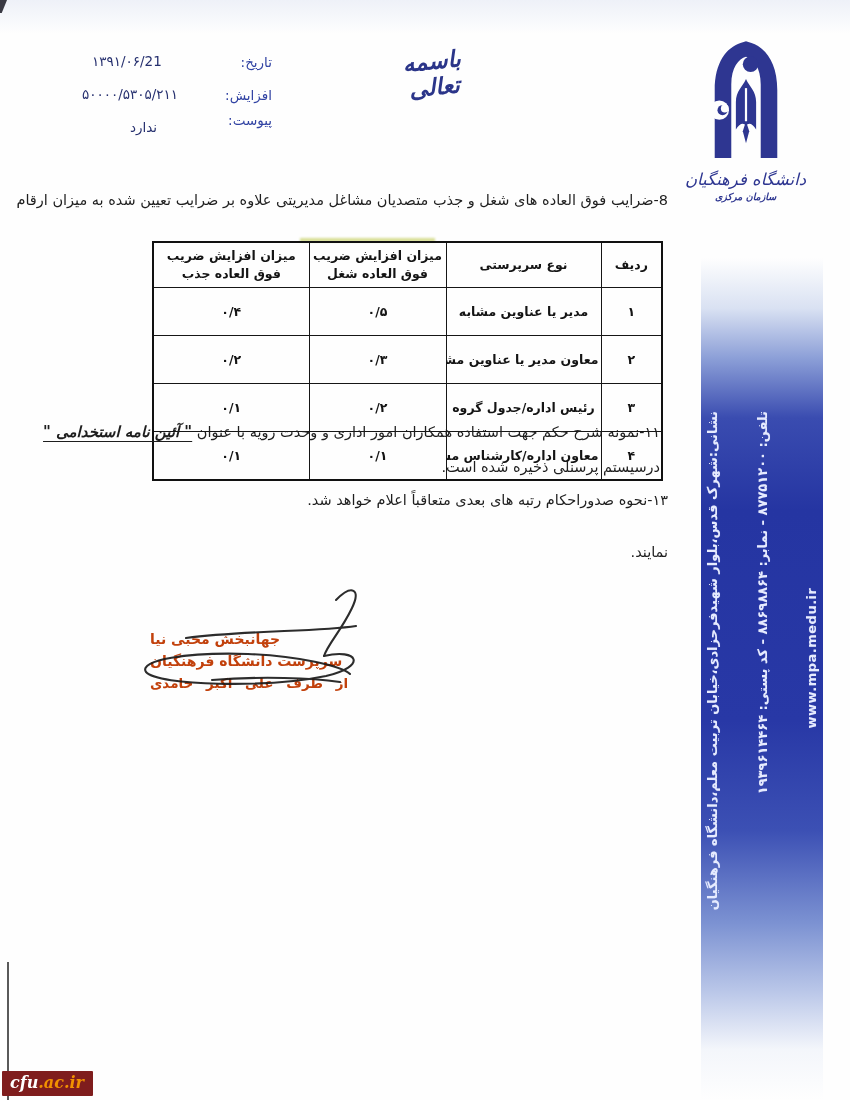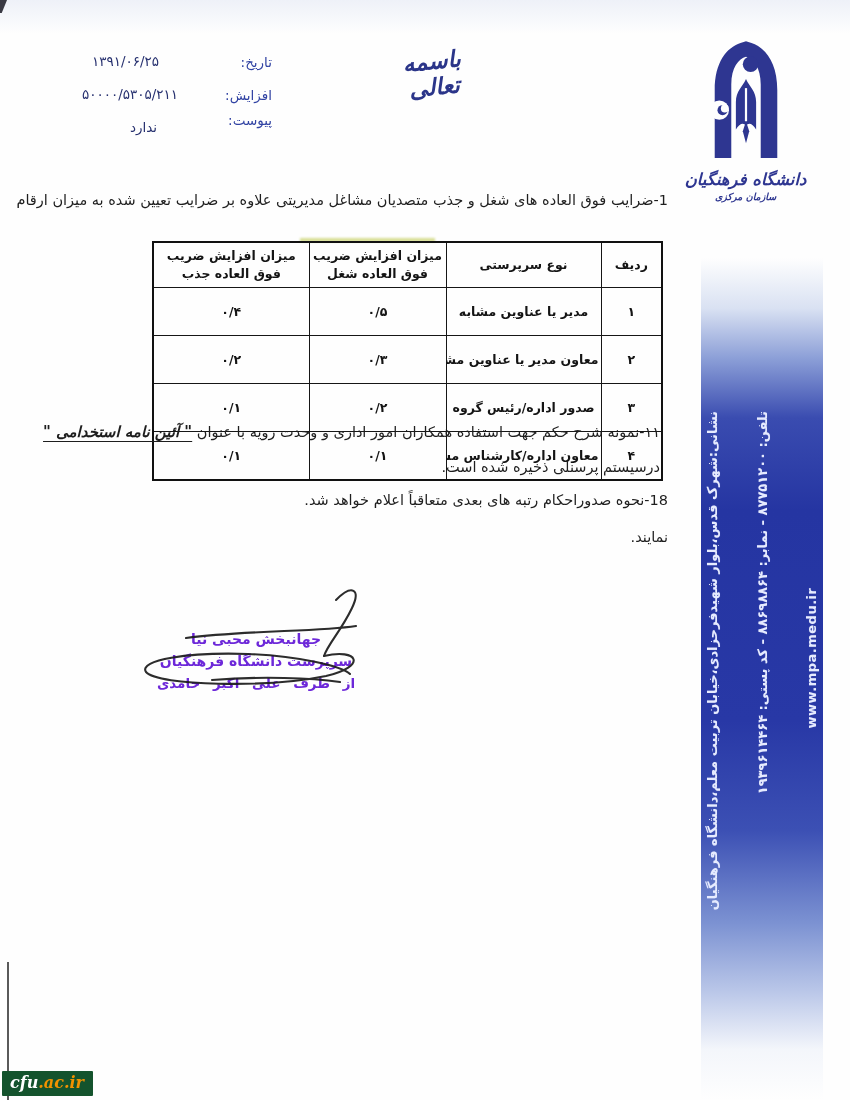--- a/index.html
+++ b/index.html
@@ -22,33 +22,33 @@
     position:absolute; left:378px; top:48px; width:110px; text-align:center;
     font-size:23px; font-weight:bold; font-style:italic; color:#2b3589;
     transform:rotate(-6deg); direction:rtl;
   }
   .meta-label { position:absolute; font-size:13.5px; color:#3143a3; direction:rtl; }
   .meta-value { position:absolute; font-size:13.5px; color:#26306f; direction:rtl; text-align:left; }
   
   .logo-block { position:absolute; left:683px; top:34px; width:125px; text-align:center; }
   .logo-svg { display:block; margin:0 auto; }
   .logo-uni {
-    font-size:16.5px; font-weight:bold; color:#2e3691; direction:rtl;
+    font-size:16.5px; font-weight:normal; color:#2e3691; direction:rtl;
     letter-spacing:-0.5px; margin-top:2px; font-style:italic;
   }
   .logo-org { font-size:9.5px; font-weight:bold; font-style:italic; color:#2e3691; direction:rtl; margin-top:2px;text-align:center; }
   
   .para { position:absolute; direction:rtl; text-align:right; color:#1e1e1e; }
   .para .line { line-height:28px; font-size:14.5px; white-space:nowrap; }
   .p10 { left:100px; top:186px; width:568px; }
   .p11 { left:72px; top:418px; width:588px; }
   .p11 .line { margin-bottom:7px; }
   .p13 { left:80px; top:486px; width:588px; }
   .closing { left:72px; top:519px; width:596px; }
-  .closing .line2 { margin-top:4px; }
+  .closing .line2 { margin-top:19px; }
   .term {
     font-weight:bold; font-style:italic; font-size:15px;
     text-decoration:underline; text-underline-offset:4px;
   }
   
   table.coef {
     position:absolute; left:152px; top:241px; width:509px;
     border-collapse:collapse; direction:rtl; table-layout:fixed;
   }
   table.coef th, table.coef td {
@@ -56,21 +56,21 @@
     color:#141414; font-weight:bold; overflow:hidden;
   }
   table.coef { border:2px solid #111; }
   table.coef th { height:45px; font-size:12.5px; line-height:1.45; padding:1px 3px; }
   table.coef td { height:24px; font-size:12.5px; white-space:nowrap; padding:16px 2px; }
   .scan-smear {
     position:absolute; left:300px; top:238px; width:135px; height:4px;
     background:rgba(186,196,66,0.55); filter:blur(1px);
   }
   
-  .sig-block { position:absolute; left:150px; top:628px; width:212px; text-align:center; direction:rtl; color:#6d28d9; }
+  .sig-block { position:absolute; left:150px; top:628px; width:212px; text-align:left; direction:rtl; color:#c2410c; }
   .sig-name { font-size:14px; font-weight:bold; line-height:22px; }
   .sig-title { font-size:14px; font-weight:bold; line-height:22px; }
   .sig-behalf { font-size:13.5px; font-weight:bold; line-height:22px; word-spacing:8px; }
   .sig-scrawl { position:absolute; left:122px; top:586px; }
   
   .band {
     position:absolute; left:701px; top:258px; width:122px; height:842px;
     background:linear-gradient(180deg,
       rgba(190,205,235,0) 0%,
       rgba(172,190,228,0.45) 6%,
@@ -93,40 +93,40 @@
   }
   .band-line {
     font-size:13px; font-weight:bold; color:#e6ebff; white-space:nowrap;
     text-shadow:0 0 1px rgba(255,255,255,0.25);
   }
   .band-line.rtl { direction:rtl; text-align:right; }
   .band-line.ltr { direction:ltr; text-align:center; letter-spacing:0.5px; }
   
   .left-edge-line { position:absolute; left:7px; top:962px; width:1.5px; height:138px; background:#5a5a5a; }
   .cfu-badge {
-    position:absolute; left:2px; top:1071px; background:#14532d;
+    position:absolute; left:2px; top:1071px; background:#7f1d1d;
     padding:2px 9px 4px 8px; font-family:"DejaVu Serif", serif;
     font-style:italic; font-weight:bold; font-size:16px; color:#ffffff;
     border-radius:1px; white-space:nowrap;
   }
   .cfu-badge .orange { color:#f29200; }
 </style>
 </head>
 <body>
 
 <div class="page">
 
   <div class="top-tint"></div>
   <div class="corner-mark"></div>
 
   <div class="bismillah">باسمه تعالی</div>
 
   <div>
     <div class="meta-label" style="left:228px; top:54px;  width:44px;">تاریخ:</div>
-    <div class="meta-value" style="left:92px;  top:53px;  width:118px;">۱۳۹۱/۰۶/۲۵</div>
+    <div class="meta-value" style="left:92px;  top:53px;  width:118px;">۱۳۹۱/۰۶/21</div>
     <div class="meta-label" style="left:224px; top:87px;  width:48px;">افزایش:</div>
     <div class="meta-value" style="left:82px;  top:86px;  width:128px;">۵۰۰۰۰/۵۳۰۵/۲۱۱</div>
     <div class="meta-label" style="left:220px; top:112px; width:52px;">پیوست:</div>
     <div class="meta-value" style="left:130px; top:119px; width:80px;">ندارد</div>
   </div>
 
   <div class="logo-block">
     <svg class="logo-svg" width="92" height="134" viewBox="0 0 100 140">
       <g fill="#2e3691">
         <path d="M16 132 V58 C16 28 29 12 44 7 L50 5 L56 7 C71 12 84 28 84 58 V132 H66 V52 C66 34 58 24 50 22 C42 24 34 34 34 52 V132 Z"></path>
@@ -137,21 +137,21 @@
       <circle cx="21" cy="80" r="10.5" fill="#fefefe"></circle>
       <circle cx="24.5" cy="80" r="5.5" fill="#2e3691"></circle>
       <circle cx="27" cy="78.2" r="4.3" fill="#fefefe"></circle>
       <path d="M50 56 V92" stroke="#fefefe" stroke-width="2.4" fill="none"></path>
     </svg>
     <div class="logo-uni">دانشگاه فرهنگیان</div>
     <div class="logo-org">سازمان مرکزی</div>
   </div>
 
   <div class="para p10">
-    <div class="line">1-ضرایب فوق العاده های شغل و جذب متصدیان مشاغل مدیریتی علاوه بر ضرایب تعیین شده به میزان ارقام</div>
+    <div class="line">8-ضرایب فوق العاده های شغل و جذب متصدیان مشاغل مدیریتی علاوه بر ضرایب تعیین شده به میزان ارقام</div>
   </div>
 
   <div class="scan-smear"></div>
 
   <table class="coef">
     <colgroup>
       <col style="width:61px">
         <col style="width:155px">
         <col style="width:137px">
         <col style="width:156px">
@@ -172,42 +172,42 @@
         <td>۰/۴</td>
       </tr>
       <tr>
         <td>۲</td>
         <td>معاون مدیر یا عناوین مشابه</td>
         <td>۰/۳</td>
         <td>۰/۲</td>
       </tr>
       <tr>
         <td>۳</td>
-        <td>صدور اداره/رئیس گروه</td>
+        <td>رئیس اداره/جدول گروه</td>
         <td>۰/۲</td>
         <td>۰/۱</td>
       </tr>
       <tr>
         <td>۴</td>
         <td>معاون اداره/کارشناس مسئول</td>
         <td>۰/۱</td>
         <td>۰/۱</td>
       </tr>
     </tbody>
   </table>
 
   <div class="para p11">
     <div class="line">
       <span>۱۱-نمونه شرح حکم جهت استفاده همکاران امور اداری و وحدت رویه با عنوان </span><span class="term">" آئین نامه استخدامی "</span>
     </div>
     <div class="line">درسیستم پرسنلی ذخیره شده است.</div>
   </div>
 
   <div class="para p13">
-    <div class="line">18-نحوه صدوراحکام رتبه های بعدی متعاقباً اعلام خواهد شد.</div>
+    <div class="line">۱۳-نحوه صدوراحکام رتبه های بعدی متعاقباً اعلام خواهد شد.</div>
   </div>
 
   <div class="para closing">
     <div class="line line2">نمایند.</div>
   </div>
 
   <div class="sig-block">
     <div class="sig-name">جهانبخش محبی نیا</div>
     <div class="sig-title">سرپرست دانشگاه فرهنگیان</div>
     <div class="sig-behalf">از طرف علی اکبر حامدی</div>

